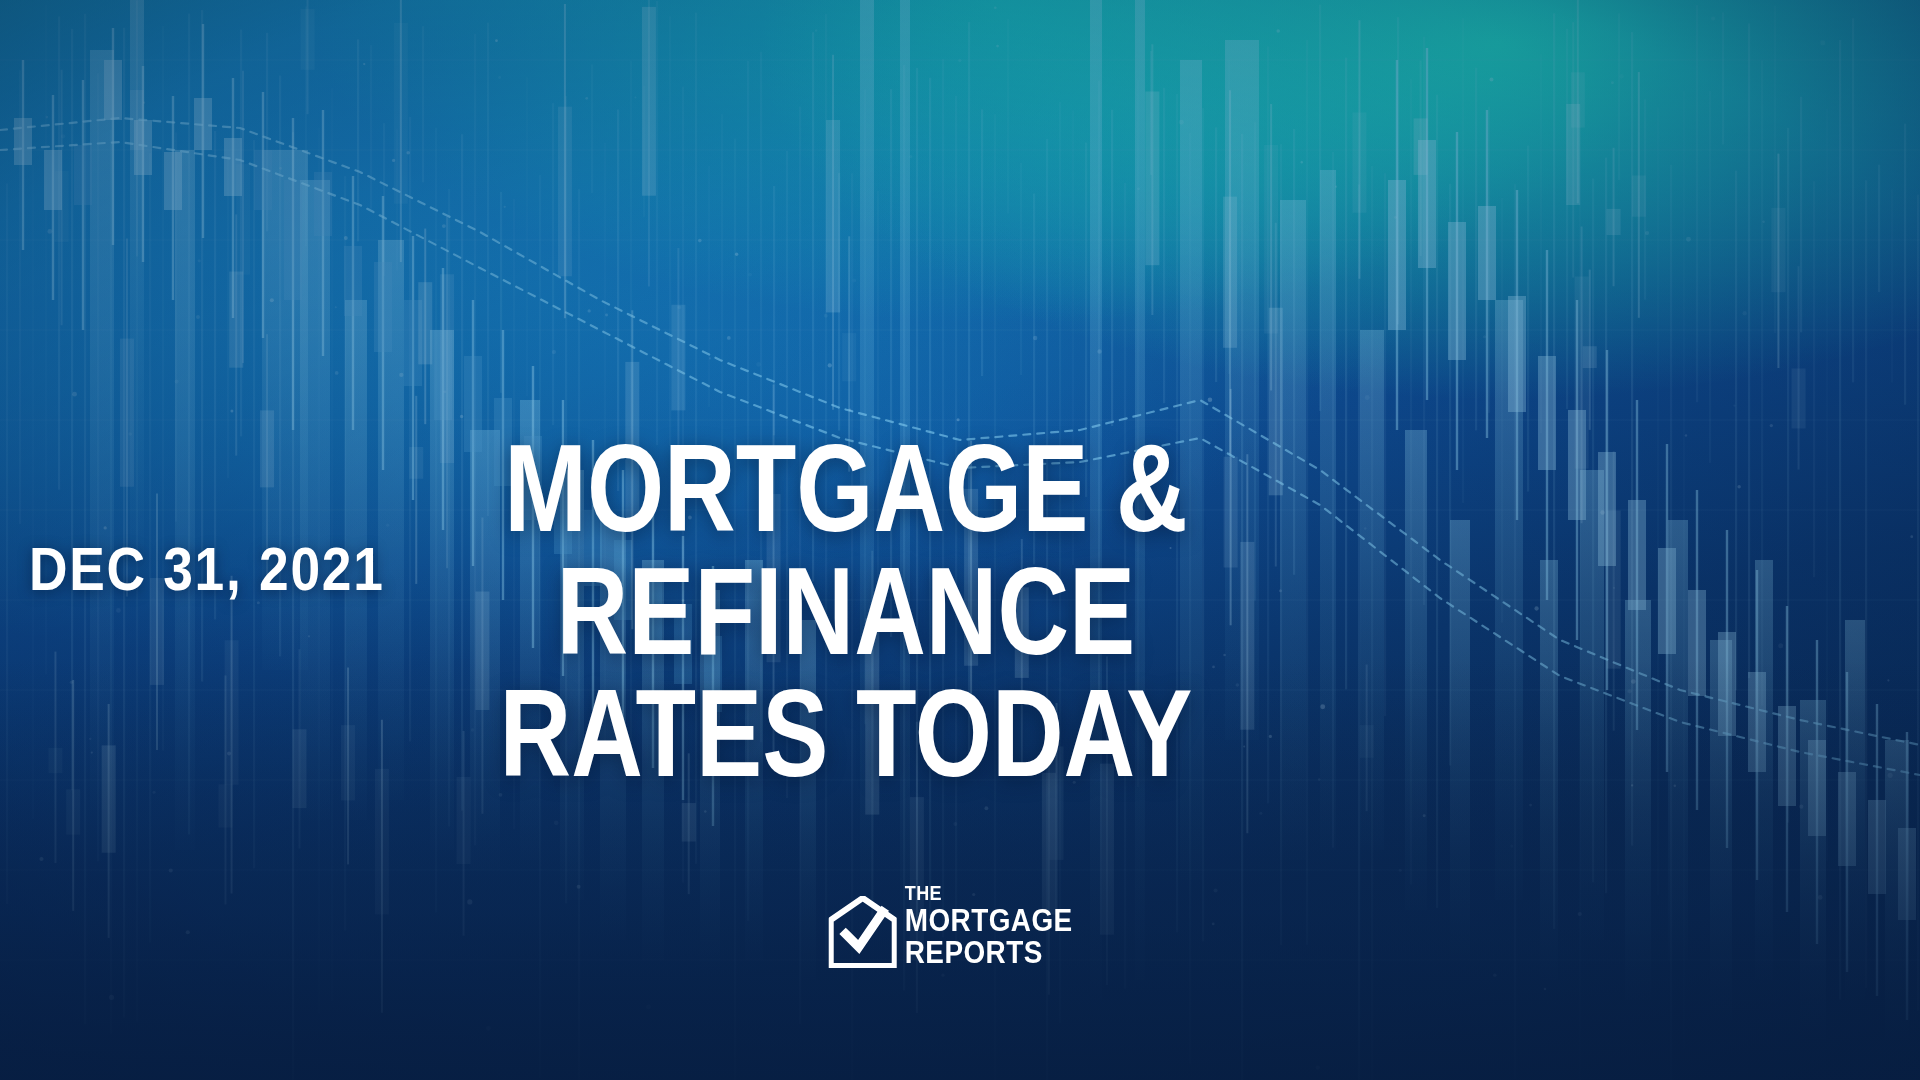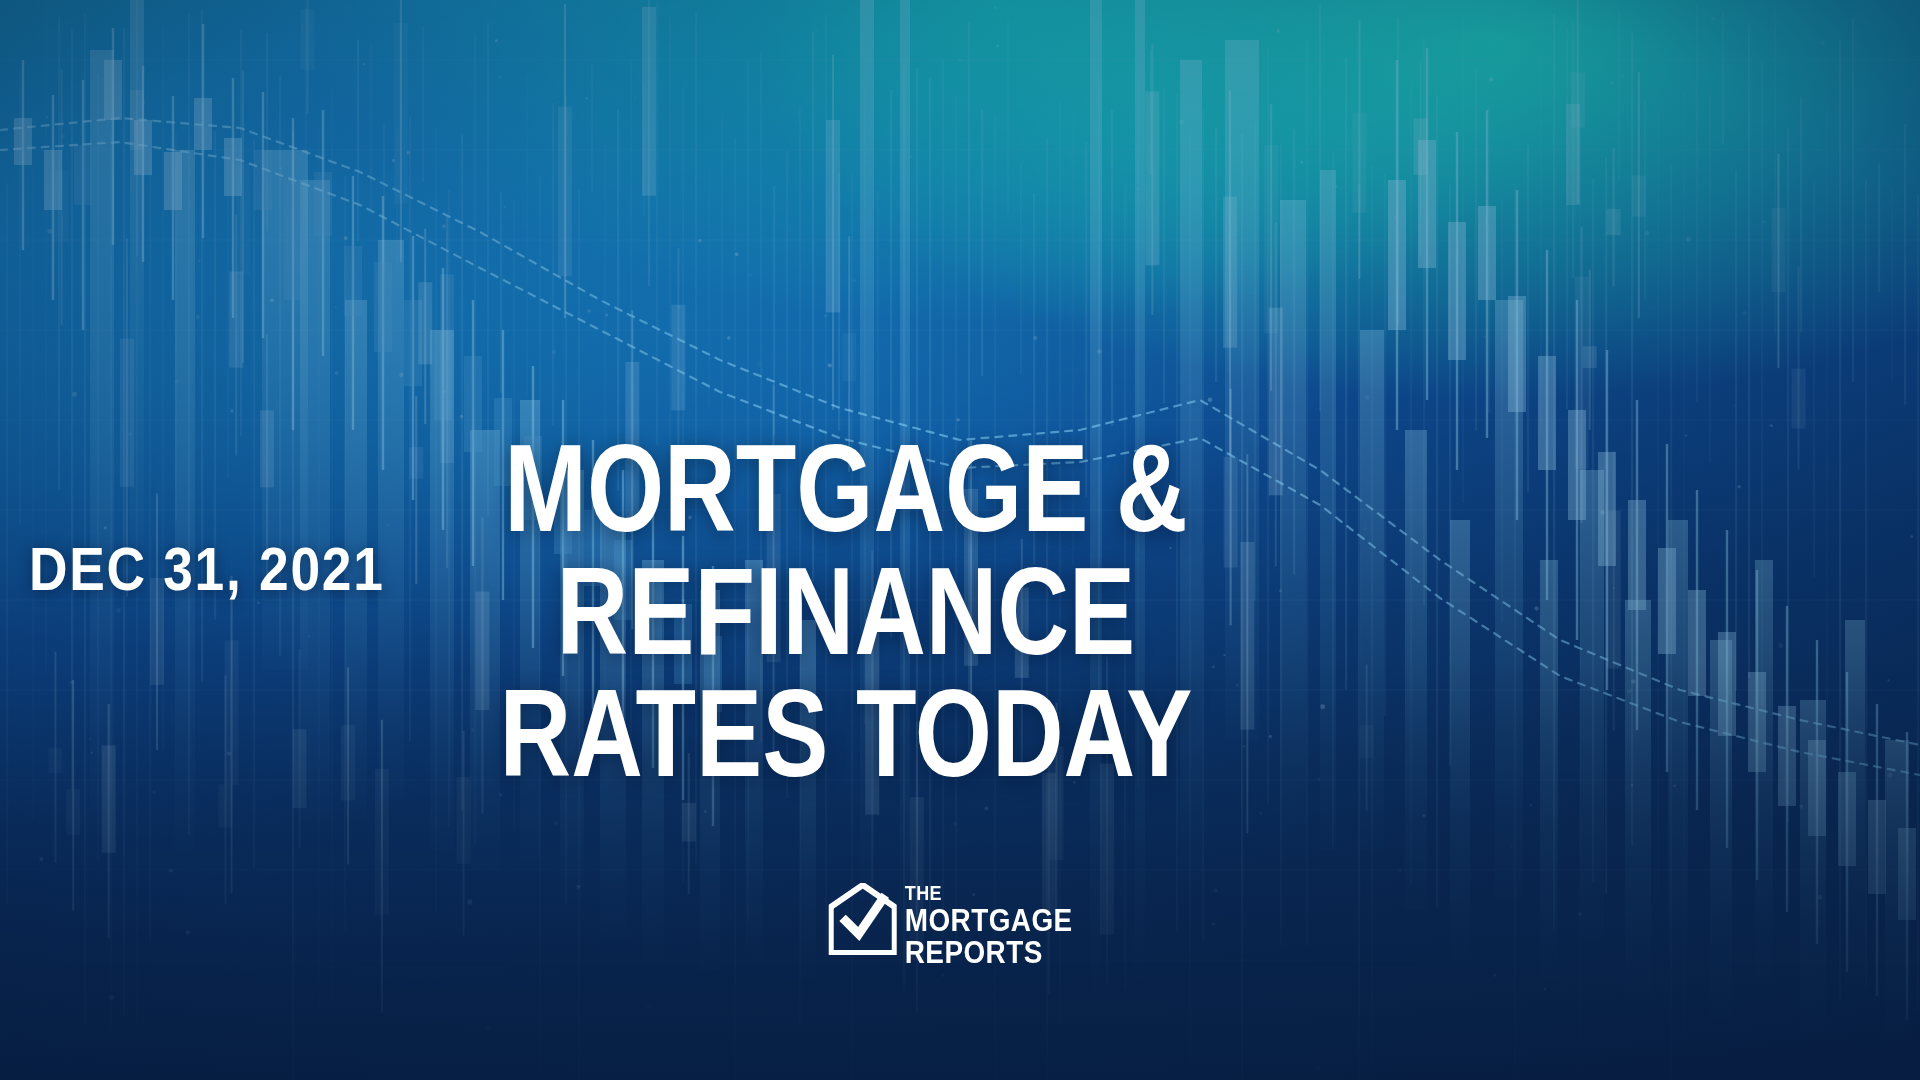--- a/index.html
+++ b/index.html
@@ -85,21 +85,21 @@
     white-space: nowrap;
   }
 
   
   .logo {
     position: absolute;
     left: 50%;
     transform: translateX(-50%);
     bottom: 112px;
     display: flex;
-    align-items: flex-start;
+    align-items: flex-end;
     gap: 8px;
   }
   .logo-mark { width: 68px; height: 72px; display: block; }
   .logo-text {
     color: #ffffff;
     font-family: "Liberation Sans Narrow", "Liberation Sans", sans-serif;
     font-weight: 700;
     line-height: 1.0;
     letter-spacing: 0.5px;
   }

